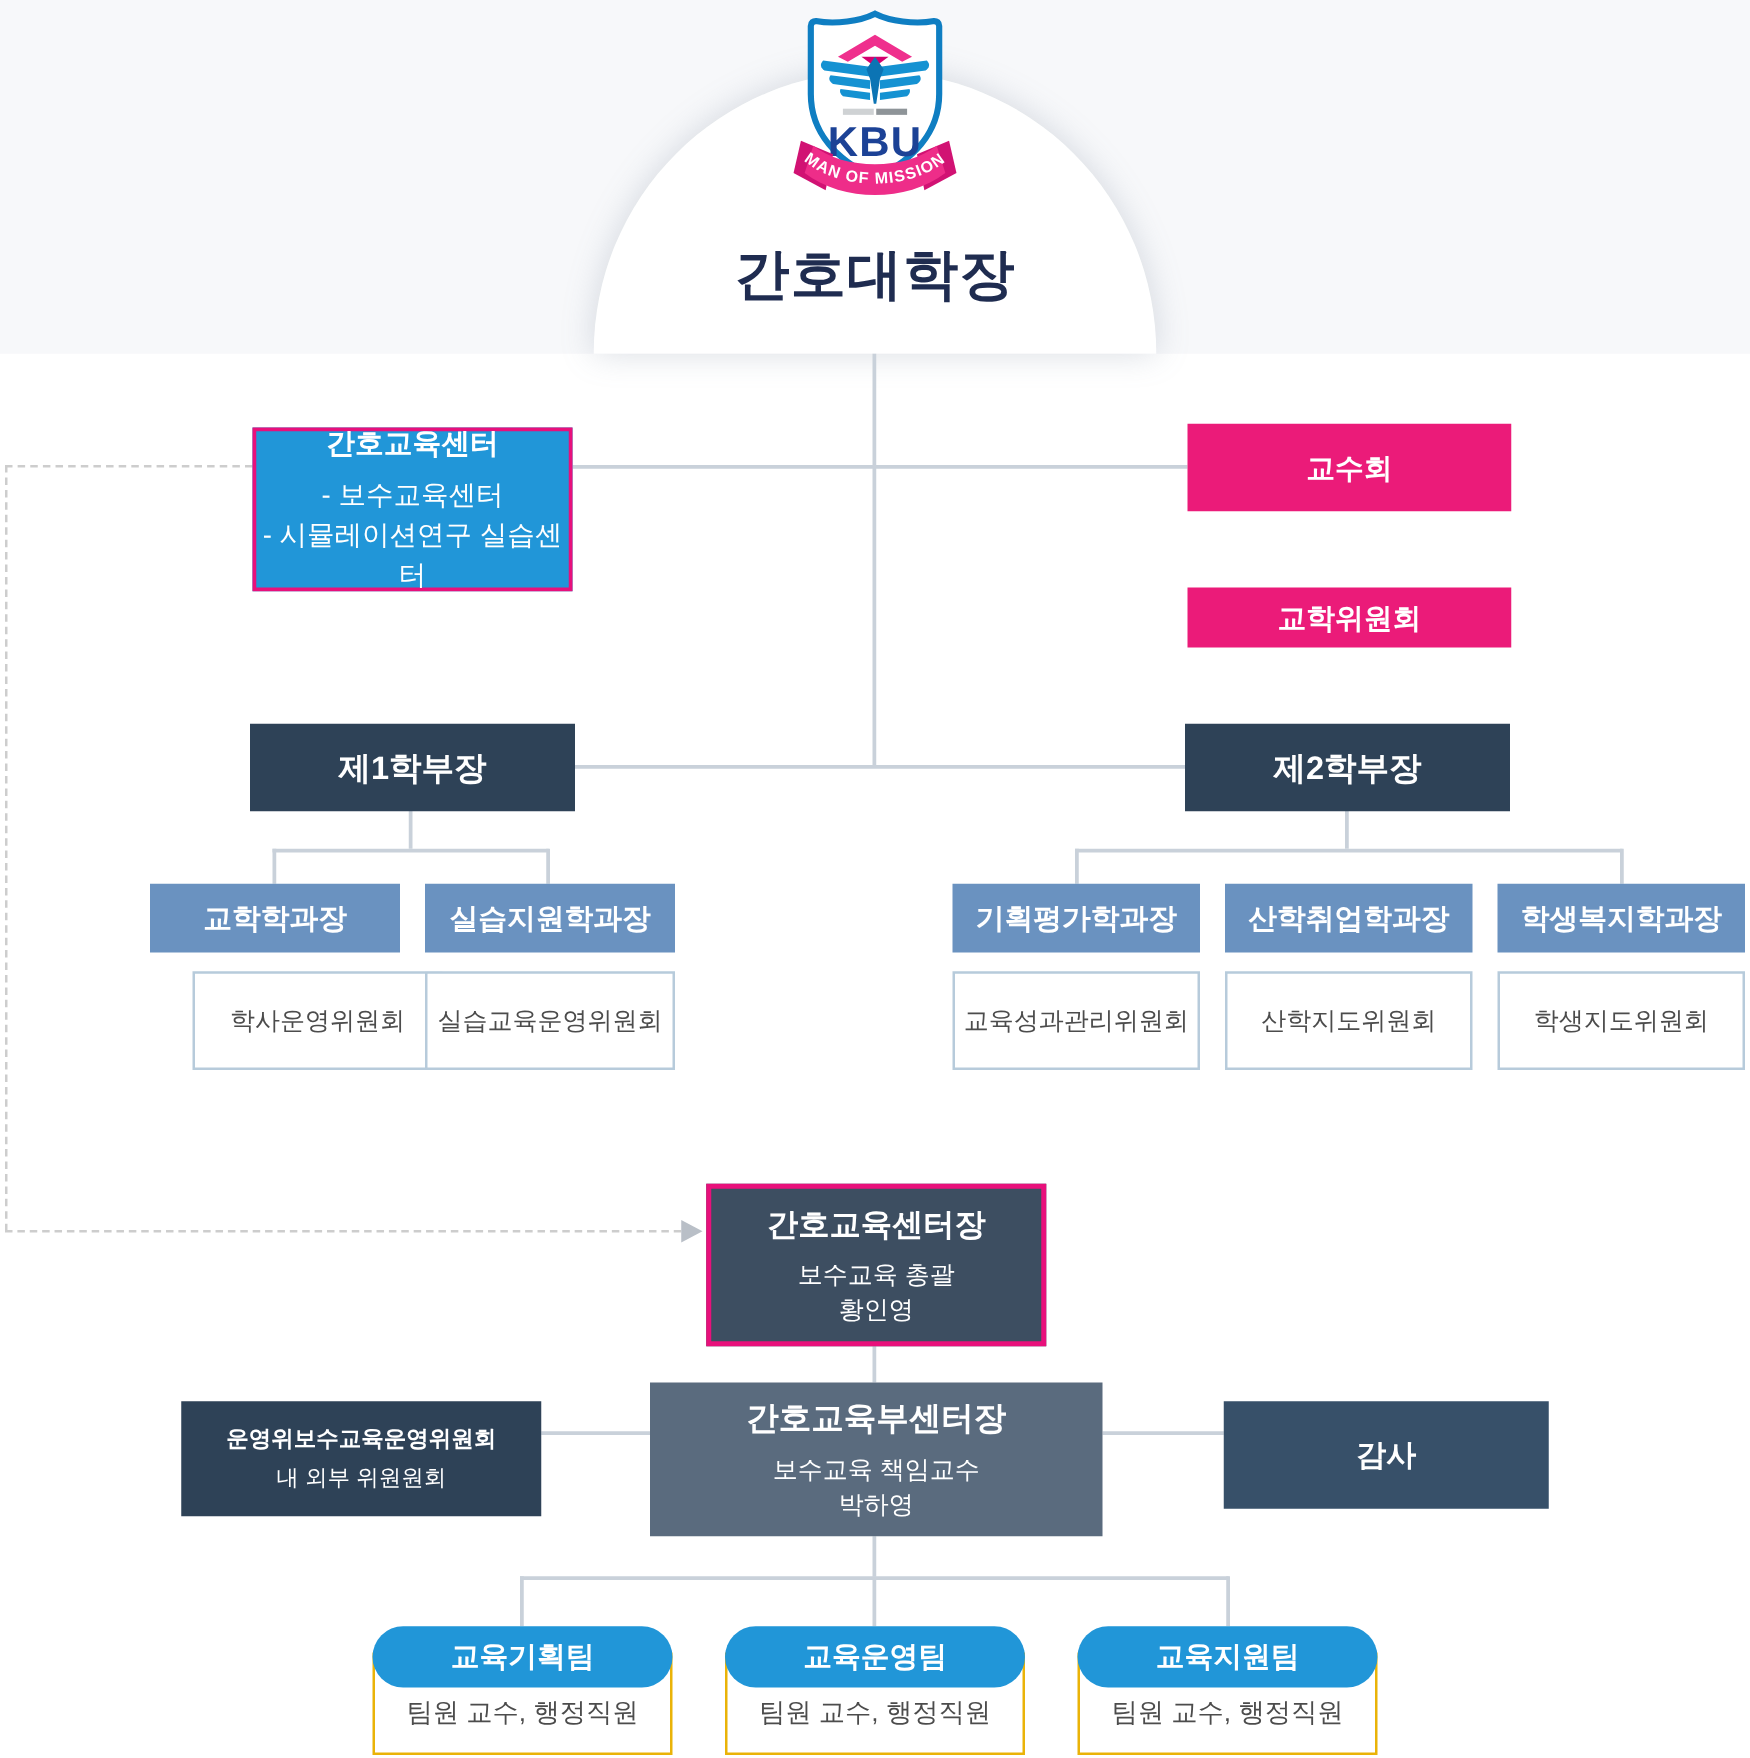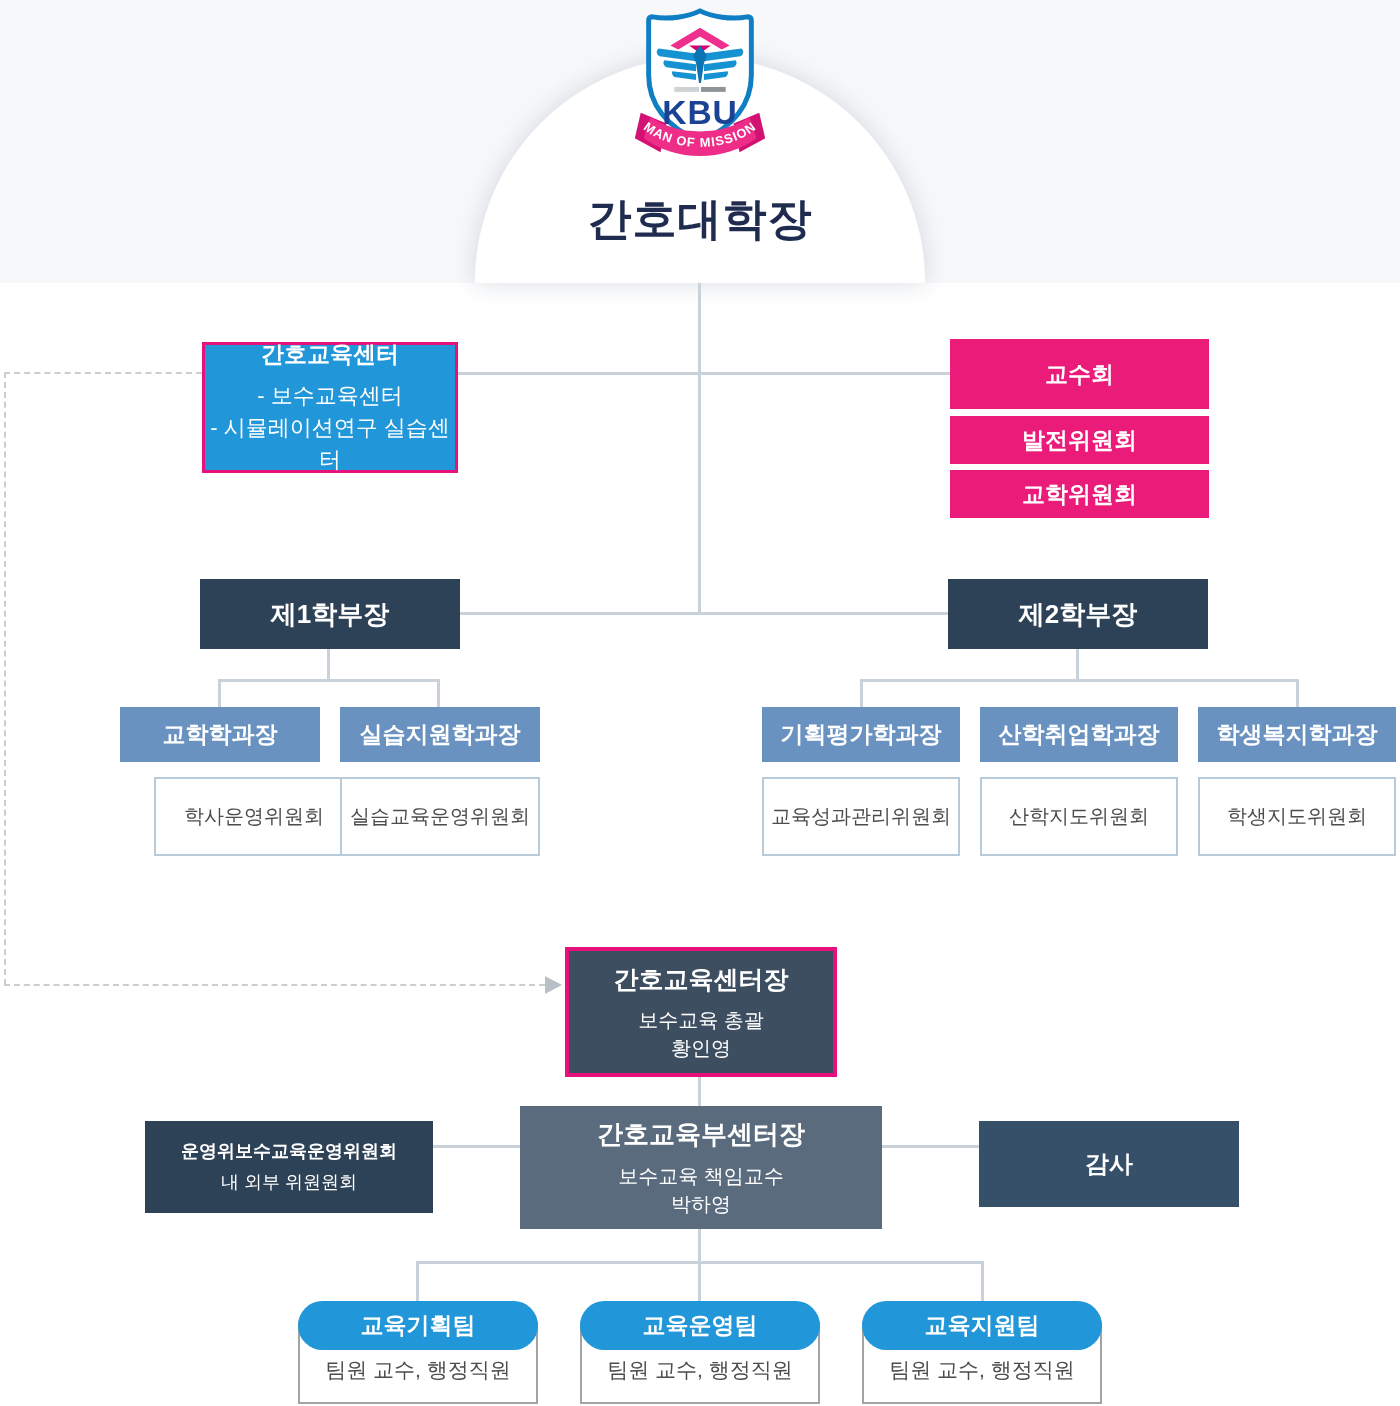--- a/index.html
+++ b/index.html
@@ -36,21 +36,21 @@
 
   .hline { position:absolute; height:3px; background:#c9d1da; }
   .vline { position:absolute; width:3px; background:#c9d1da; }
 
   .dash-h { position:absolute; border-top:2px dashed #cdcdcd; }
   .dash-v { position:absolute; border-left:2px dashed #cdcdcd; }
   .arrow-right { position:absolute; width:0; height:0;
                  border-top:9px solid transparent; border-bottom:9px solid transparent;
                  border-left:17px solid #b9bfc7; }
 
-  .team-box { position:absolute; width:240px; height:82px; background:#ffffff; border:2px solid #a3a3a3;
+  .team-box { position:absolute; width:240px; height:82px; background:#ffffff; border:2px solid #eab308;
               display:flex; align-items:flex-end; justify-content:center; }
   .team-box .members { width:100%; text-align:center; font-size:21px; color:#4c4c4c; margin-bottom:18px; }
   .team-pill { position:absolute; width:240px; height:49px; background:#2196d8; border-radius:25px;
                display:flex; align-items:center; justify-content:center;
                color:#fff; font-size:23px; font-weight:bold; }
 
   .gap6 { margin-top:6px; }
   .gap10 { margin-top:10px; }
 </style>
 </head>
@@ -117,21 +117,20 @@
   <div class="dash-h" style="left:4px; top:984px; width:541px;"></div>
   <div class="arrow-right" style="left:545px; top:976px;"></div>
 
   <div class="box blue pink-border" style="left:202px; top:342px; width:256px; height:131px;">
     <div class="t-med">간호교육센터</div>
     <div class="t-sub gap10">- 보수교육센터</div>
     <div class="t-sub">- 시뮬레이션연구 실습센터</div>
   </div>
 
   <div class="box pinkbg t-med" style="left:950px; top:339px; width:259px; height:70px;">교수회</div>
-  <div class="box pinkbg t-med" style="left:950px; top:416px; width:259px; height:48px;">발전위원회</div>
   <div class="box pinkbg t-med" style="left:950px; top:470px; width:259px; height:48px;">교학위원회</div>
 
   <div class="box navy t-big" style="left:200px; top:579px; width:260px; height:70px;">제1학부장</div>
   <div class="box navy t-big" style="left:948px; top:579px; width:260px; height:70px;">제2학부장</div>
 
   <div class="box midblue t-med" style="left:120px; top:707px; width:200px; height:55px;">교학학과장</div>
   <div class="box midblue t-med" style="left:340px; top:707px; width:200px; height:55px;">실습지원학과장</div>
   <div class="white-box" style="left:120px; top:777px; width:200px; height:79px;margin-left:34px;">학사운영위원회</div>
   <div class="white-box" style="left:340px; top:777px; width:200px; height:79px;">실습교육운영위원회</div>
 

